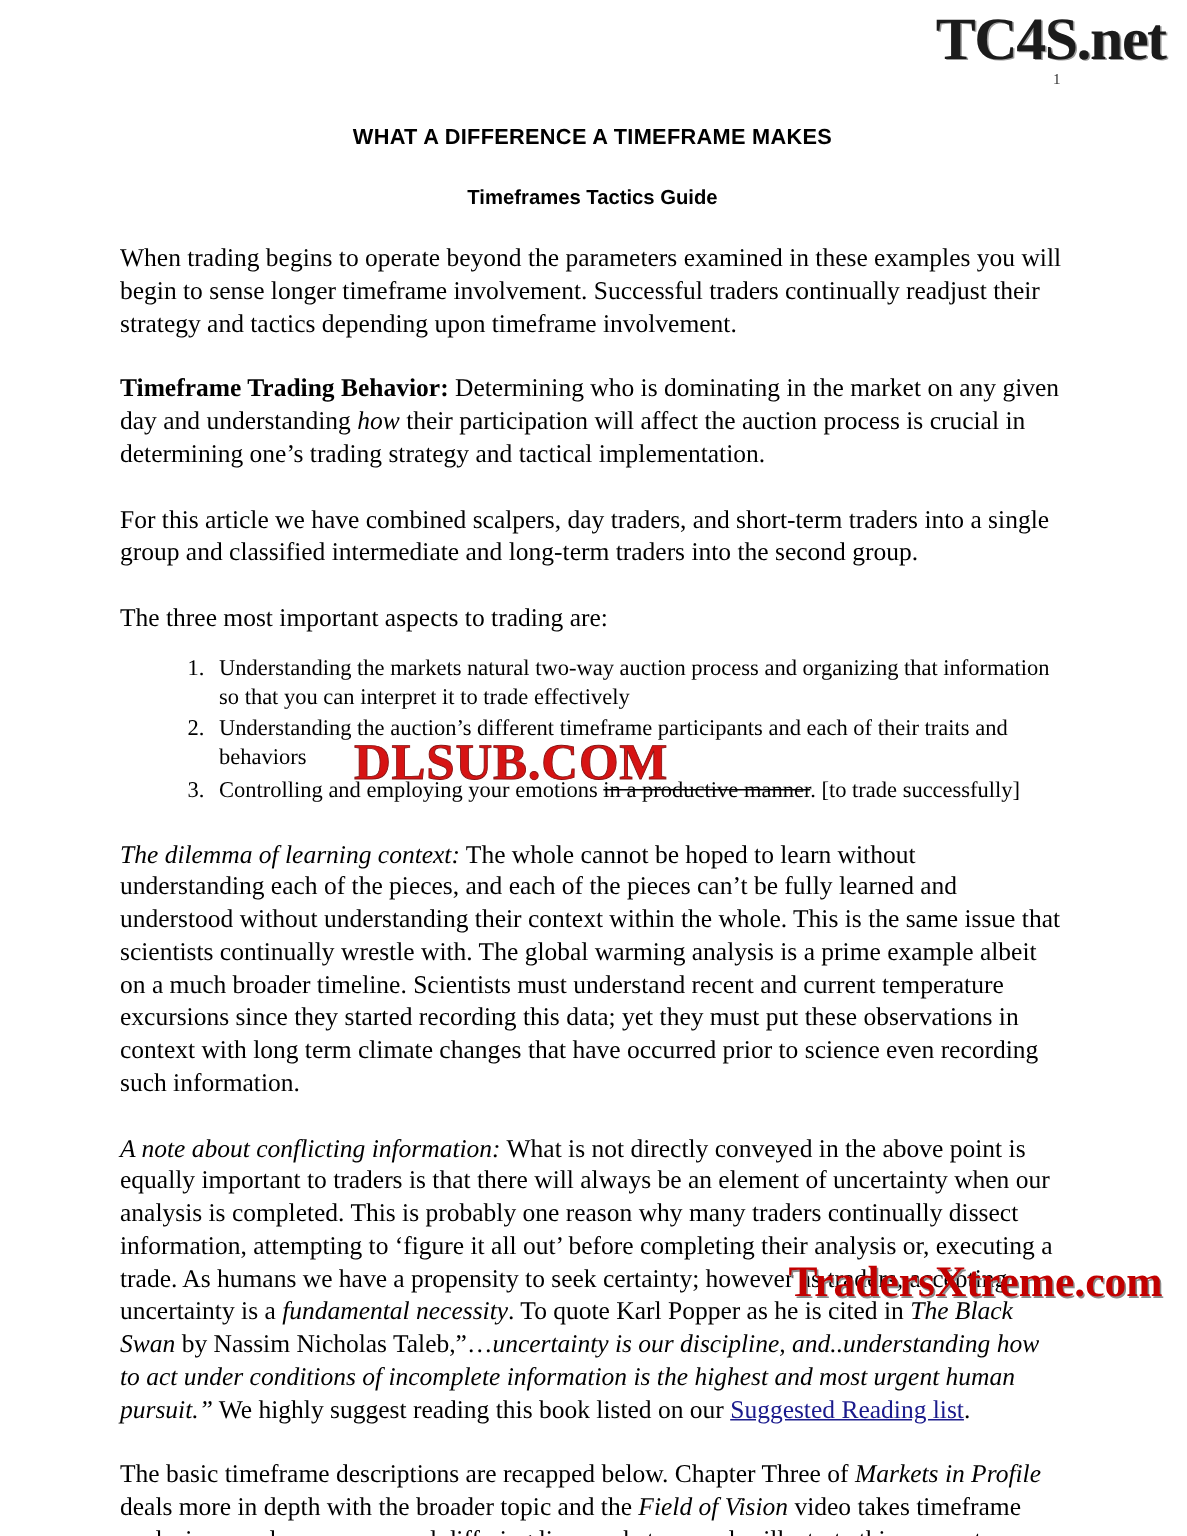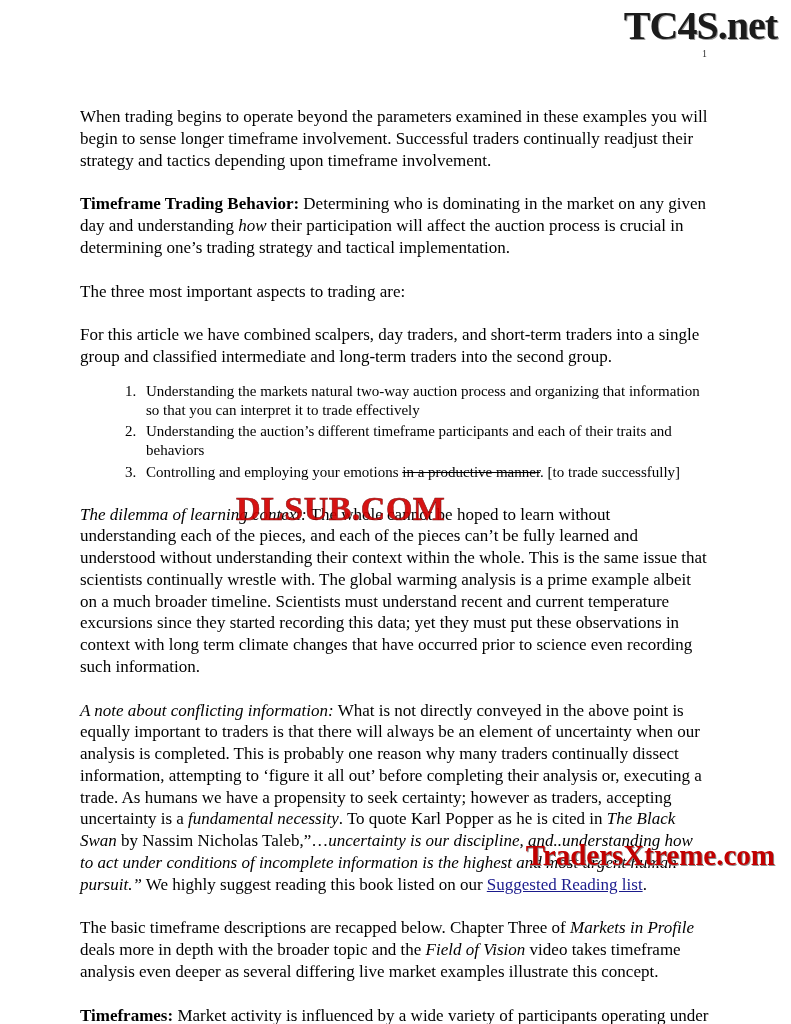--- a/index.html
+++ b/index.html
@@ -120,30 +120,32 @@
 </head>
 <body>
 
 <div class="page">
 
   <div class="top-brand">TC4S.net</div>
   <div class="page-number">1</div>
 
   <div class="doc">
 
+    <h1 class="title">WHAT A DIFFERENCE A TIMEFRAME MAKES</h1>
+    <h2 class="subtitle">Timeframes Tactics Guide</h2>
 
     <p class="para">When trading begins to operate beyond the parameters examined in these examples you will begin to sense longer timeframe involvement. Successful traders continually readjust their strategy and tactics depending upon timeframe involvement.</p>
 
     <p class="para">
       <span class="b">Timeframe Trading Behavior:</span><span> Determining who is dominating in the market on any given day and understanding </span><span class="i">how</span><span> their participation will affect the auction process is crucial in determining one’s trading strategy and tactical implementation.</span>
     </p>
 
+    <p class="para">For this article we have combined scalpers, day traders, and short-term traders into a single group and classified intermediate and long-term traders into the second group.</p>
+
     <p class="para">The three most important aspects to trading are:</p>
-
-    <p class="para">For this article we have combined scalpers, day traders, and short-term traders into a single group and classified intermediate and long-term traders into the second group.</p>
 
     <ol class="numlist">
       <li>Understanding the markets natural two-way auction process and organizing that information so that you can interpret it to trade effectively</li>
       <li>Understanding the auction’s different timeframe participants and each of their traits and behaviors</li>
       <li>
         <span>Controlling and employing your emotions </span><span class="strike">in a productive manner</span><span>. [to trade successfully]</span>
       </li>
     </ol>
 
     <p class="para">

